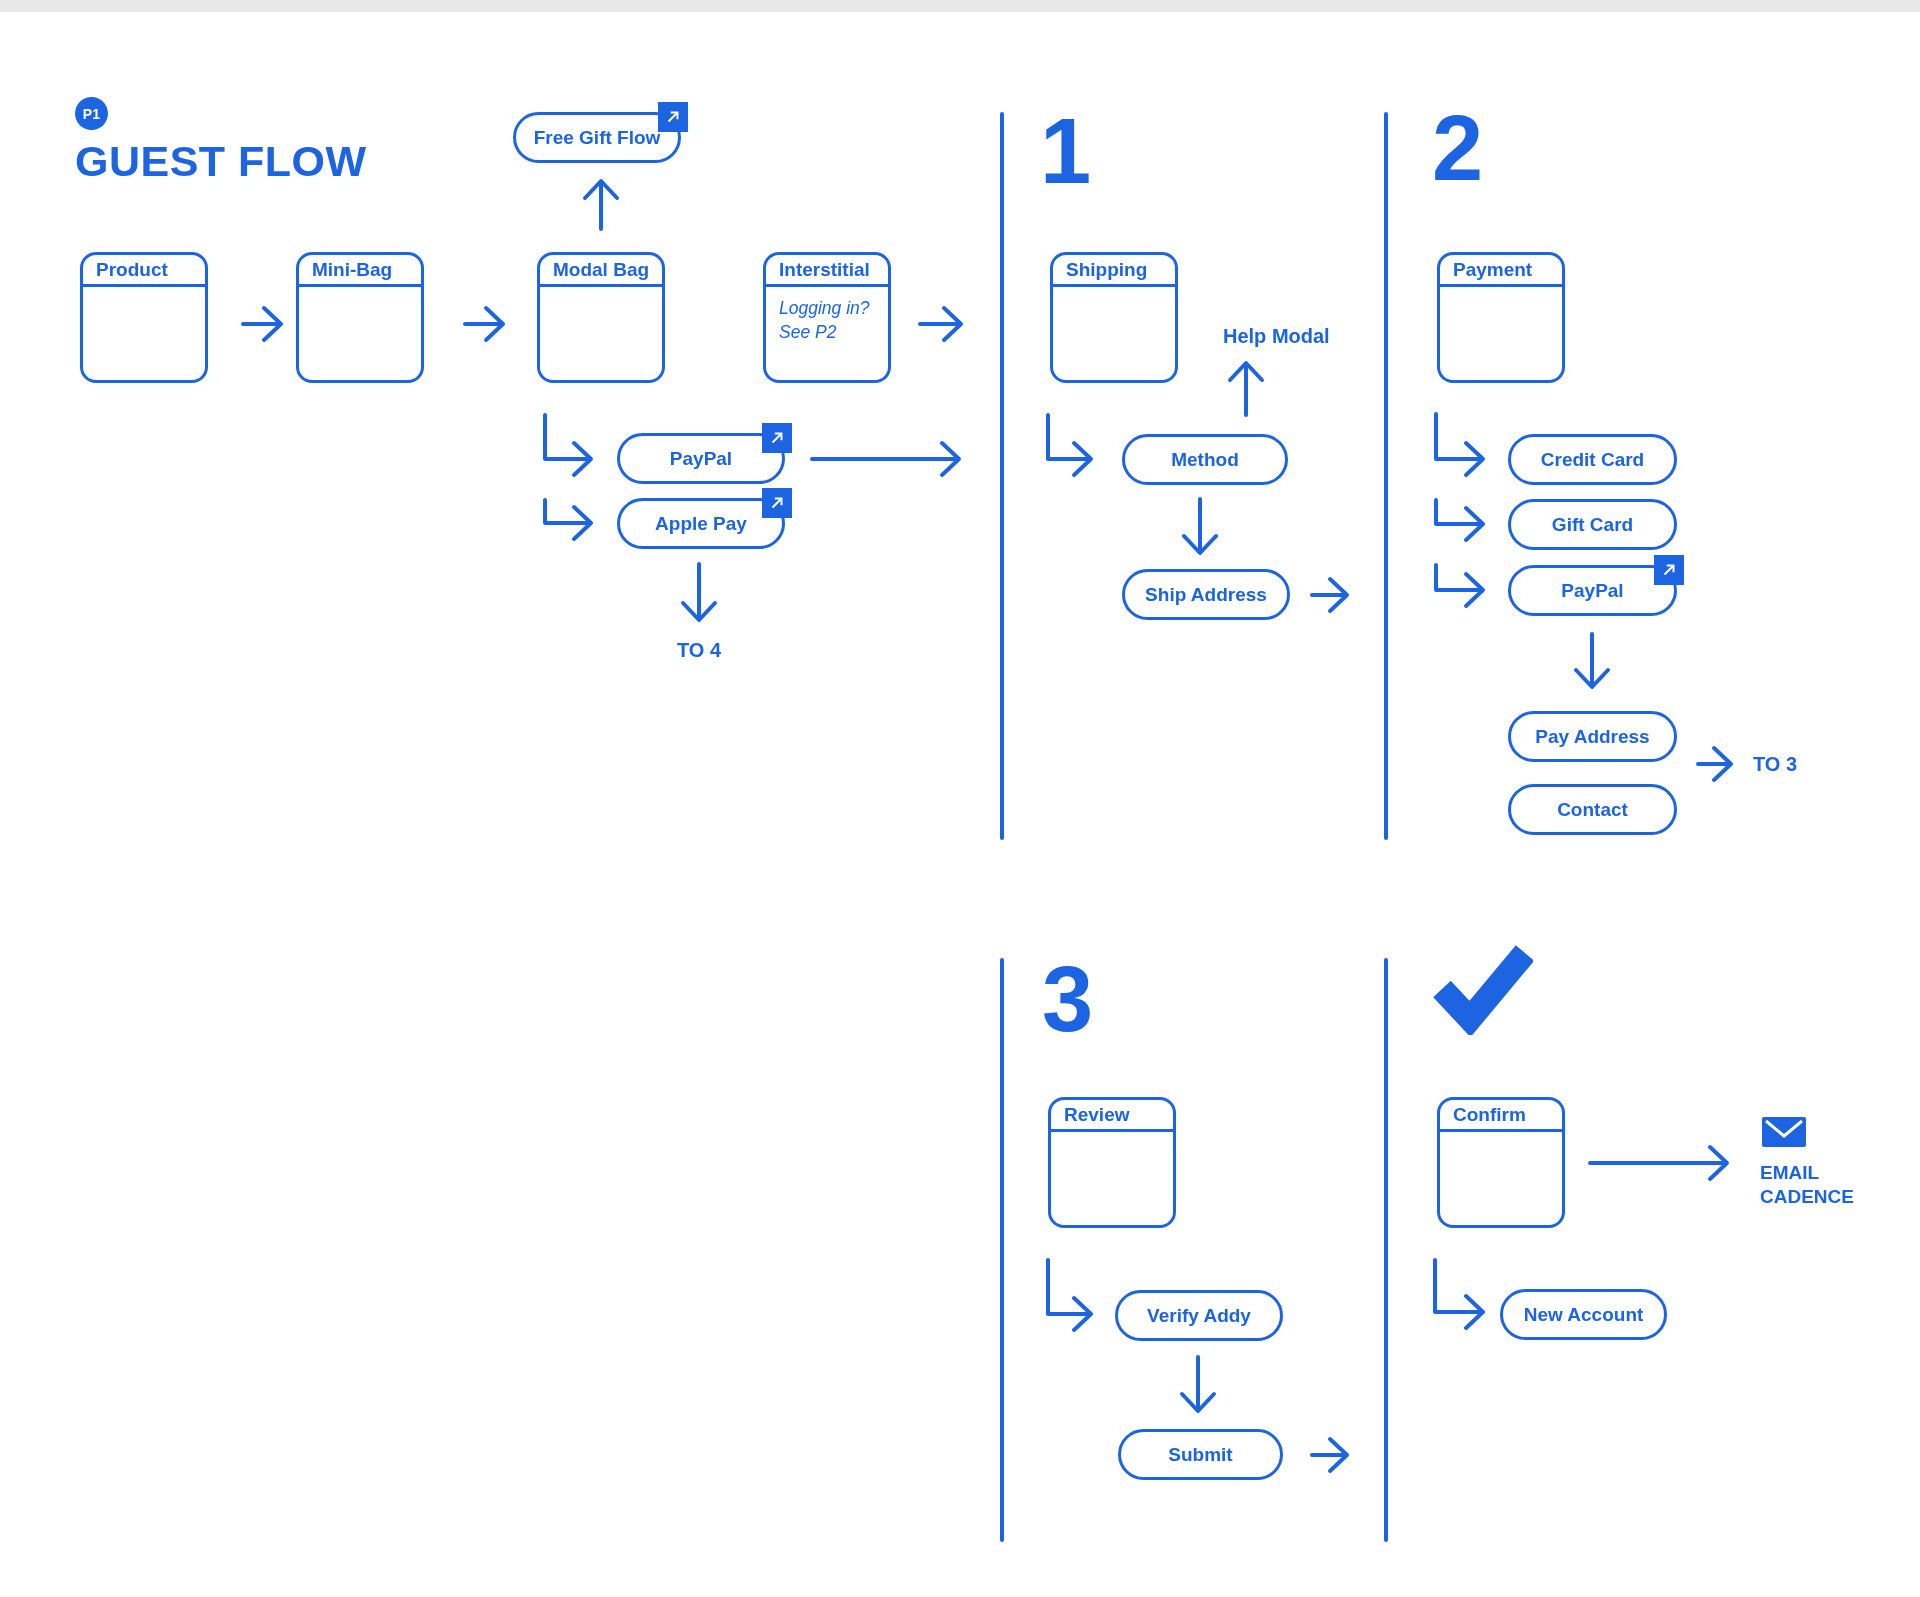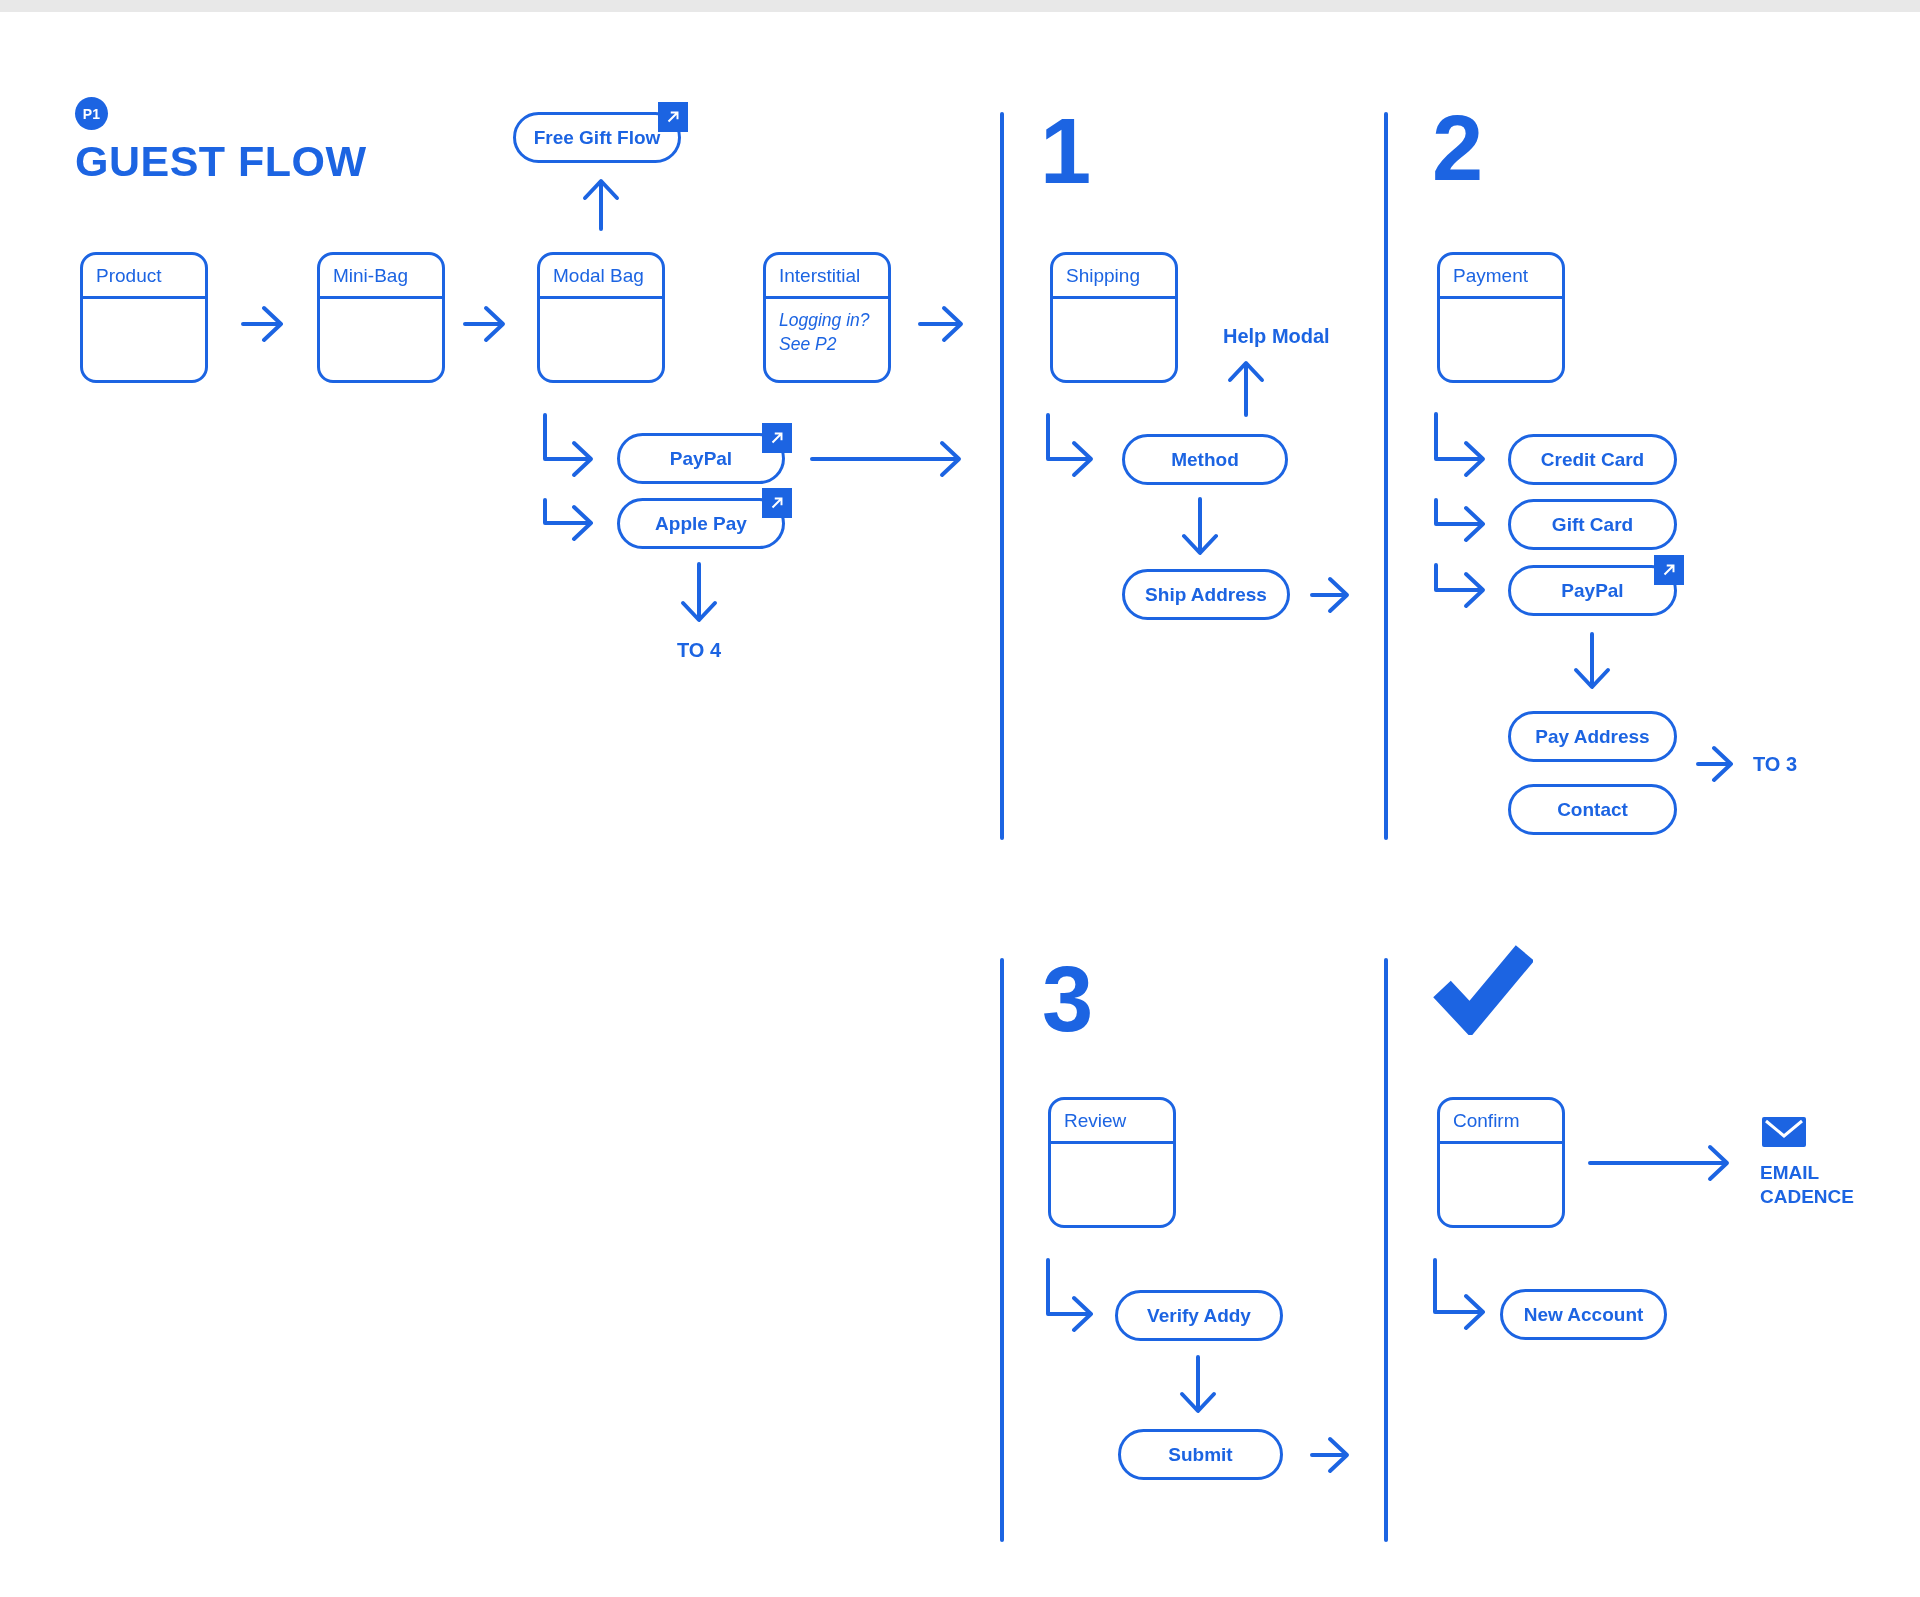--- a/index.html
+++ b/index.html
@@ -28,23 +28,23 @@
   .big-num {
     position:absolute; font-size:92px; font-weight:900; line-height:.8;
     color:var(--accent); letter-spacing:-2px;
   }
 
   .box {
     position:absolute; width:128px; height:131px;
     border:3px solid var(--accent); border-radius:16px; background:var(--bg);
   }
   .box-header {
-    height:44px; display:flex; align-items:center; padding:0 13px;
+    height:32px; display:flex; align-items:center; padding:0 13px;
     border-bottom:3px solid var(--accent);
-    font-size:19px; font-weight:normal; white-space:nowrap;
+    font-size:19px; font-weight:bold; white-space:nowrap;
   }
   .box-body {
     padding:10px 13px; font-size:17.5px; font-style:italic;
     line-height:1.35; white-space:pre-line;
   }
 
   .pill {
     position:absolute; height:51px; border:3px solid var(--accent);
     border-radius:26px; background:var(--bg);
     display:flex; align-items:center; justify-content:center;
@@ -104,21 +104,21 @@
   <div class="big-num" style="left:1042px; top:951px;">3</div>
   <div class="checkmark" style="left:1433px; top:931px;">
     <svg width="100" height="92" viewBox="0 0 100 92">
       <path d="M9 46 L37 76 L92 10" stroke="var(--accent)" stroke-width="24" fill="none" stroke-linecap="butt" stroke-linejoin="miter"></path>
     </svg>
   </div>
 
   <div class="box" style="left:80px; top:240px;">
     <div class="box-header">Product</div>
   </div>
-  <div class="box" style="left:317px; top:240px;text-align:right;">
+  <div class="box" style="left:296px; top:240px;text-align:right;">
     <div class="box-header">Mini-Bag</div>
   </div>
   <div class="box" style="left:537px; top:240px;">
     <div class="box-header">Modal Bag</div>
   </div>
   <div class="box" style="left:763px; top:240px;">
     <div class="box-header">Interstitial</div>
     <div class="box-body">Logging in?
 See P2</div>
   </div>

